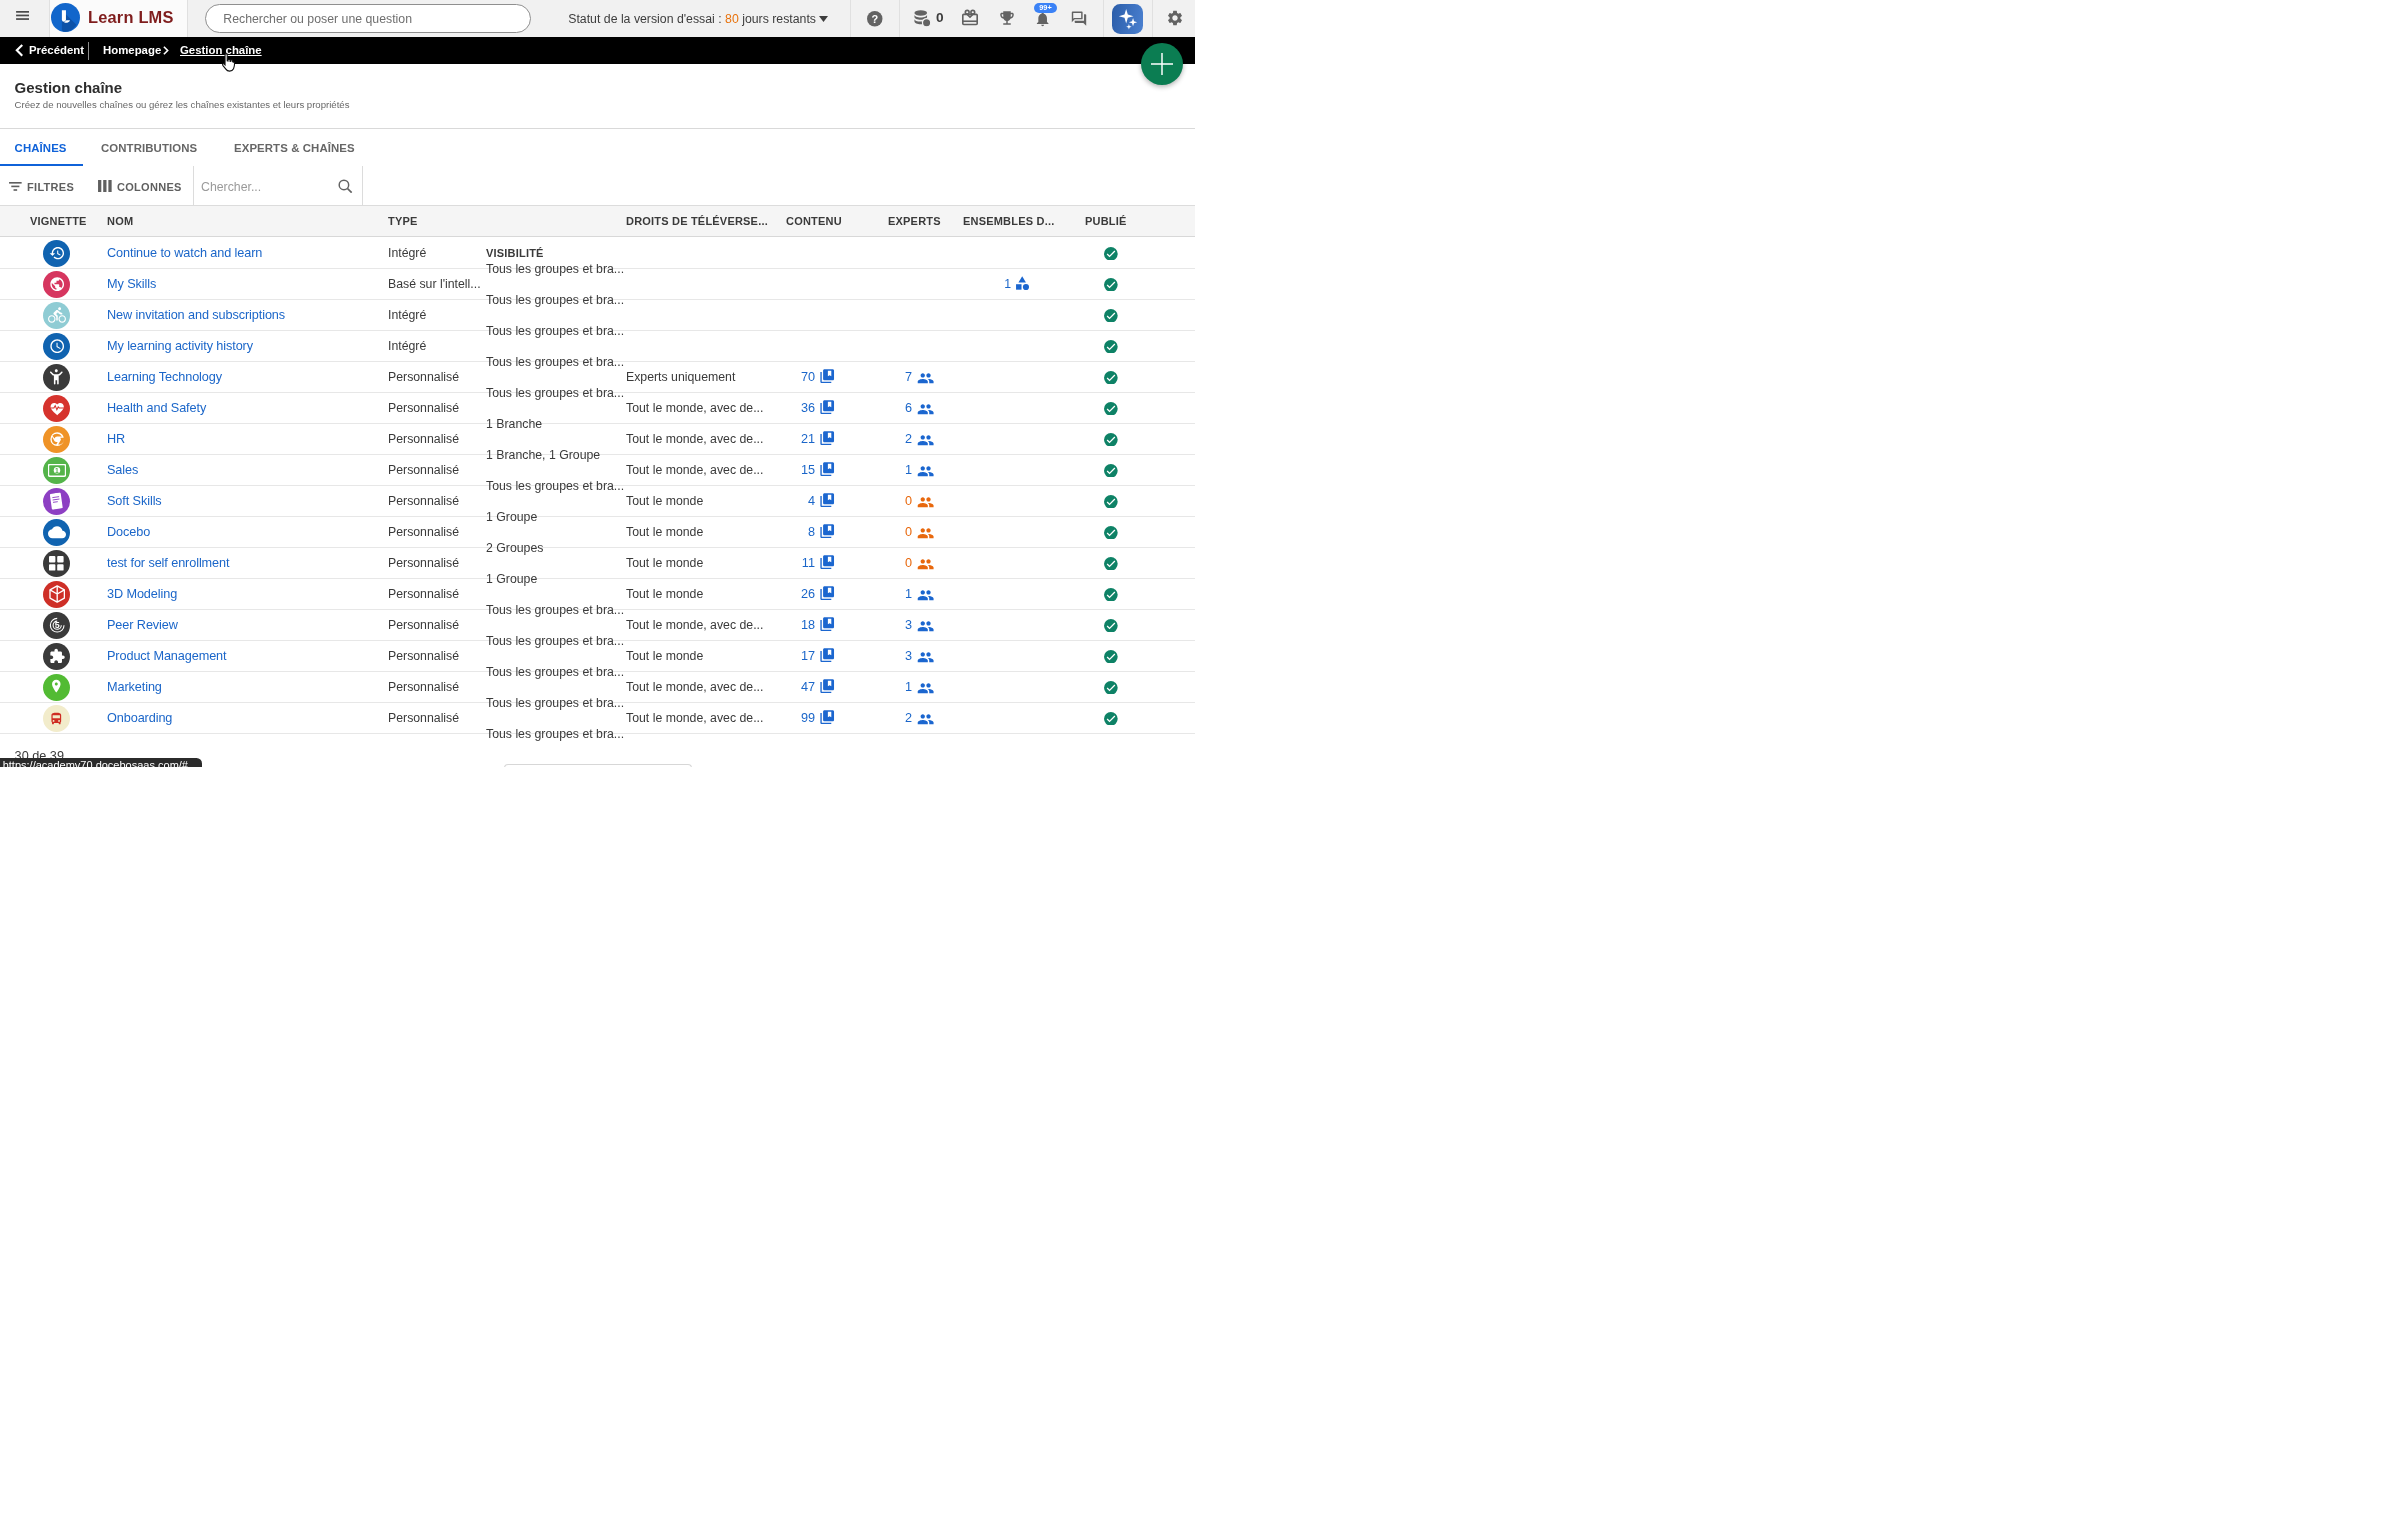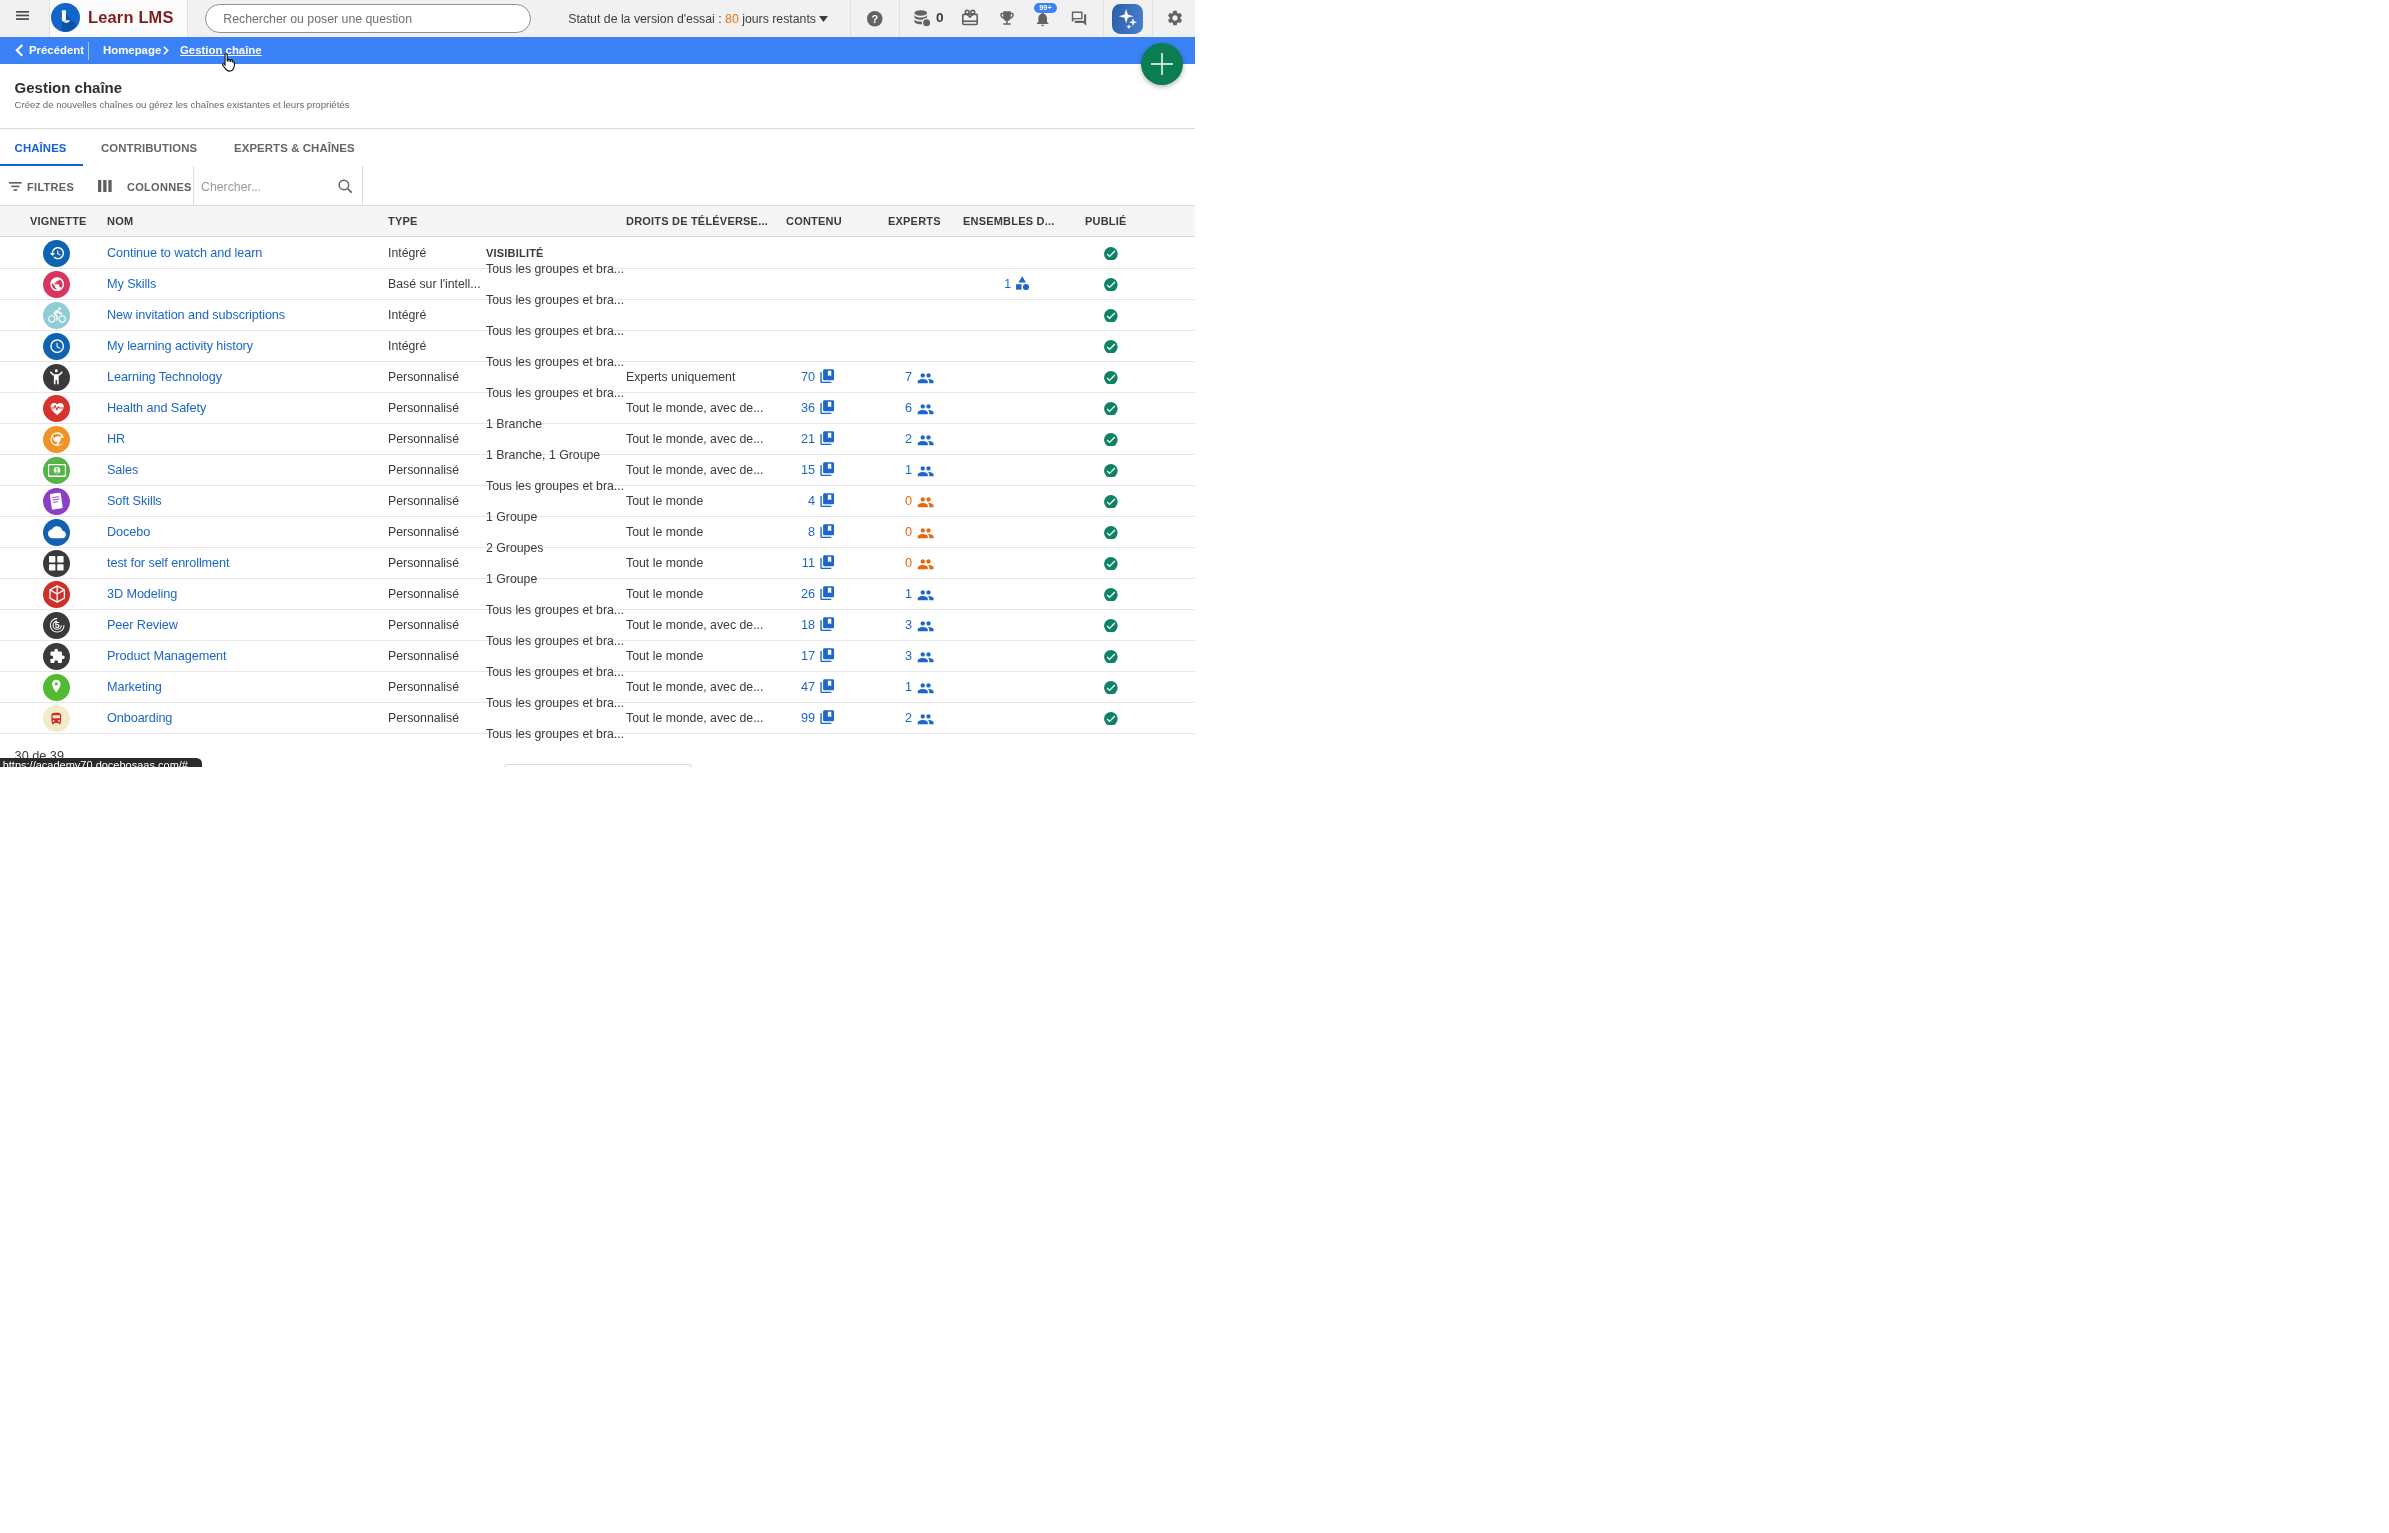--- a/index.html
+++ b/index.html
@@ -14,21 +14,21 @@
   border-left:0.9px solid #e0e0e0; border-right:0.9px solid #e0e0e0; }
 #brand { position:absolute; left:88px; top:8.2px; font-size:16.4px; font-weight:bold; color:#7f1d1d; letter-spacing:0.2px;}
 #searchpill { position:absolute; left:205px; top:3.6px; width:326px; height:29px; background:#fff;
   border:0.9px solid #8f8f8f; border-radius:14.6px; }
 #searchpill span { position:absolute; left:17.3px; top:7.3px; font-size:12.3px; color:#6f6f6f; }
 #trial { position:absolute; right:379px; top:12px; font-size:12.3px; color:#3d3d3d; white-space:nowrap;}
 #trial b { color:#e8720c; font-weight:normal; }
 .tdiv { position:absolute; top:0; width:0.9px; height:37px; background:#e0e0e0; }
 
 
-#bluebar { position:absolute; left:0; top:37px; width:1317px; height:27px; background:#3b82f6; color:#fff; }
+#bluebar { position:absolute; left:0; top:37px; width:1317px; height:27px; background:#000000; color:#fff; }
 #bluebar .bc { position:absolute; top:7.3px; font-size:11.4px; font-weight:bold; color:#fff; }
 #bcdiv { position:absolute; left:88px; top:4.6px; width:0.9px; height:18px; background:rgba(255,255,255,0.55); }
 
 
 #fab { position:absolute; left:1141px; top:43px; width:42px; height:42px; border-radius:50%;
   background:#0b7d52; box-shadow:0 1.8px 5.5px rgba(0,0,0,0.3); }
 
 
 #title { position:absolute; left:14.6px; top:79px; font-size:15px; font-weight:bold; color:#2d2d2d; }
 #subtitle { position:absolute; left:14.6px; top:99px; font-size:9.6px; color:#686868; }
@@ -182,21 +182,21 @@
         </g>
       </svg>
     <span class="ftxt" style="left:27px;">FILTRES</span>
     <svg class="abs" style="left:98px;top:13.7px;" width="13.7" height="12.7" viewBox="0 0 15 14">
         <g fill="#5f5f5f">
           <rect x="0" y="0" width="3.6" height="14"></rect>
           <rect x="5.7" y="0" width="3.6" height="14"></rect>
           <rect x="11.4" y="0" width="3.6" height="14"></rect>
         </g>
       </svg>
-    <span class="ftxt" style="left:117px;margin-left:10px;">COLONNES</span>
+    <span class="ftxt" style="left:117px;">COLONNES</span>
     <div class="frdiv" style="left:193px;"></div>
     <span id="chercher">Chercher...</span>
     <svg class="abs" style="left:338px;top:12.7px;" width="14.6" height="14.6" viewBox="0 0 16 16">
         <circle cx="6.5" cy="6.5" r="5.2" fill="none" stroke="#636363" stroke-width="1.6"></circle>
         <line x1="10.5" y1="10.5" x2="15" y2="15" stroke="#636363" stroke-width="1.8"></line>
       </svg>
     <div class="frdiv" style="left:362px;"></div>
   </div>
   <div id="thead">
     <span class="hl" style="left:30px;">VIGNETTE</span>

